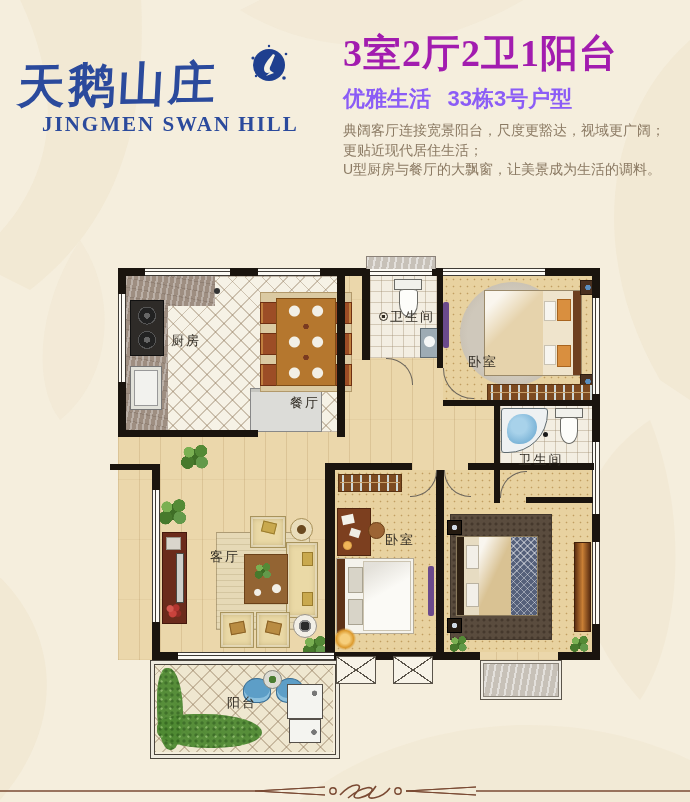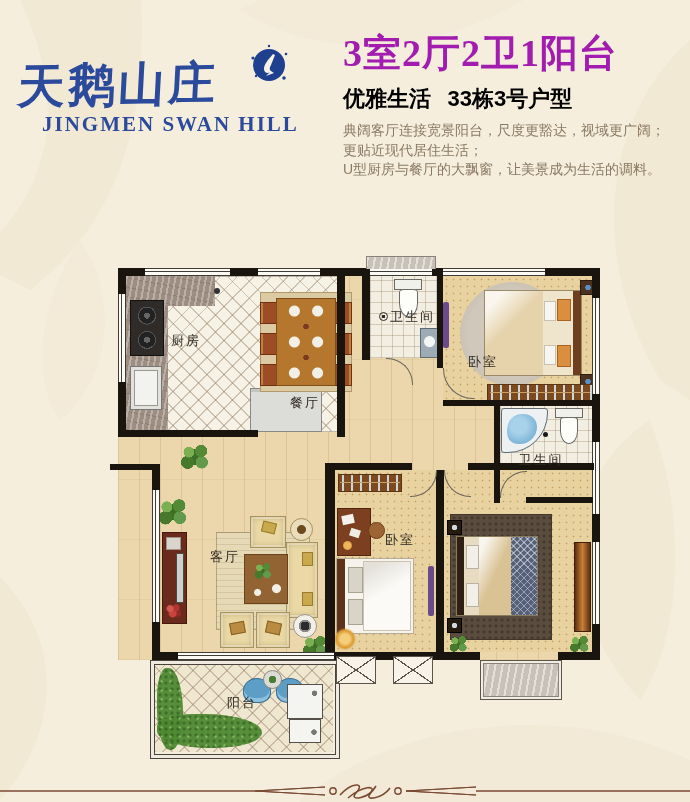--- a/index.html
+++ b/index.html
@@ -8,21 +8,21 @@
   .abs{position:absolute;}
   
   .logo-cn{font-family:"Liberation Serif",serif;font-weight:bold;color:#2b4a9c;
            font-size:47px;letter-spacing:3px;transform:skewX(-4deg) rotate(-1deg);}
   .logo-en{font-family:"Liberation Serif",serif;font-weight:bold;color:#2b4a9c;
            font-size:21px;letter-spacing:2px;}
   .logo-tag{color:#2b4a9c;font-weight:bold;font-size:16px;letter-spacing:3px;}
   .hd-title{font-family:"Liberation Serif",serif;font-weight:bold;color:#a21caf;
             font-size:38px;letter-spacing:1px;}
   .hd-area{font-size:21px;color:#7d6a5b;}
-  .hd-unit{font-size:22px;font-weight:bold;color:#000000;}
+  .hd-unit{font-size:22px;font-weight:bold;color:#8b5cf6;}
   .hd-desc{font-size:14px;color:#8b7a63;line-height:19.5px;}
   
   .fp{position:absolute;left:110px;top:256px;width:496px;height:500px;}
   .wall{position:absolute;background:#1a140e;}
   .winH{position:absolute;background:linear-gradient(to bottom,#3f3b35 0 1px,#fcfaf4 1px 3px,#3f3b35 3px 4px,#fcfaf4 4px 7px,#3f3b35 7px 8px);}
   .winV{position:absolute;background:linear-gradient(to right,#3f3b35 0 1px,#fcfaf4 1px 3px,#3f3b35 3px 4px,#fcfaf4 4px 7px,#3f3b35 7px 8px);}
   .wood{background:#ebd7ab;background-image:repeating-linear-gradient(90deg,rgba(150,110,55,.18) 0 1px,transparent 1px 21px),repeating-linear-gradient(0deg,rgba(150,110,55,.08) 0 1px,transparent 1px 60px);}
   .dots{background-color:#e8d2a0;background-image:radial-gradient(rgba(160,115,45,.55) .7px,transparent 1.1px);background-size:7px 7px;}
   .tile{background-color:#f3eee2;background-image:repeating-linear-gradient(0deg,rgba(150,130,100,.35) 0 1px,transparent 1px 11px),repeating-linear-gradient(90deg,rgba(150,130,100,.35) 0 1px,transparent 1px 11px);}
   .diam{background-color:#f6f2e6;background-image:repeating-linear-gradient(45deg,rgba(140,115,85,.38) 0 1px,transparent 1px 12px),repeating-linear-gradient(-45deg,rgba(140,115,85,.38) 0 1px,transparent 1px 12px);}

